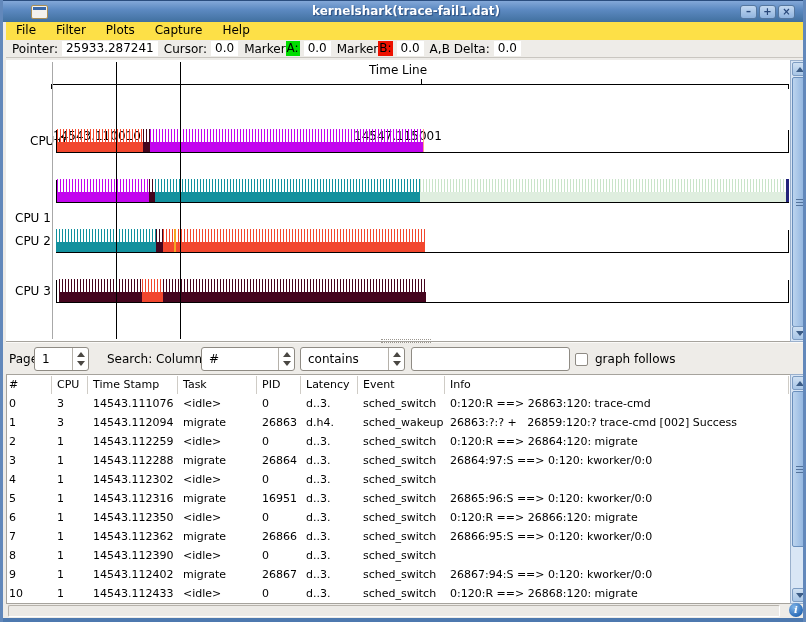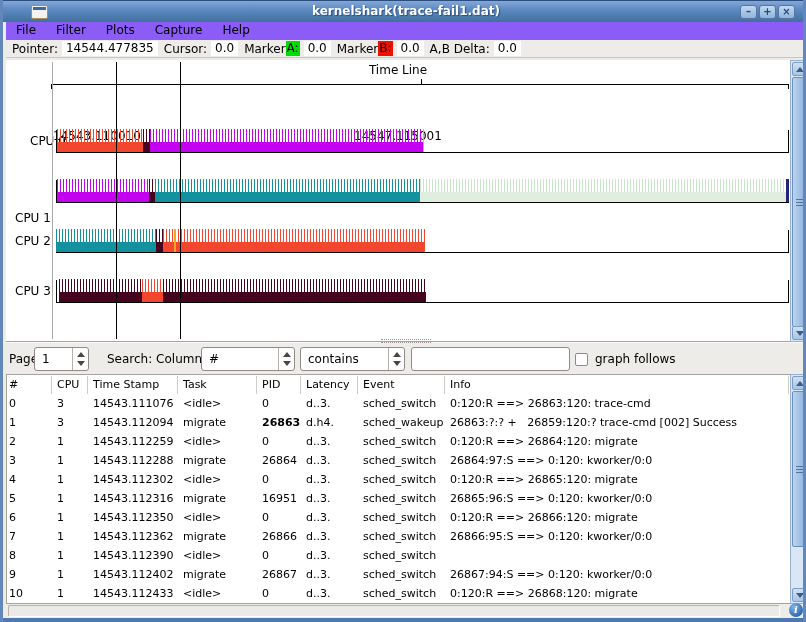--- a/index.html
+++ b/index.html
@@ -18,21 +18,21 @@
   .win-icon{left:28px;top:4px;width:17px;height:14px;background:#f4f2ee;
     border:1px solid #a98f56;border-radius:2px;}
   .win-icon .bar{position:absolute;left:1px;top:1px;right:1px;height:3px;background:#3a68a8;}
   .title-text{left:0;top:3px;width:806px;text-align:center;color:#fff;font-weight:bold;
     text-shadow:1px 1px 1px #2a4d7e;}
   .win-btn{top:4px;width:17px;height:14px;border-radius:3px;
     background:linear-gradient(180deg,#c2d8f0,#8fb3de);
     border:1px solid #55779f;color:#27477a;font-weight:bold;font-size:10px;
     line-height:12px;text-align:center;}
   
-  .menubar{left:3px;top:22px;width:800px;height:18px;background:#8b5cf6;}
+  .menubar{left:3px;top:22px;width:800px;height:18px;background:#fde047;}
   .menu-item{display:inline-block;margin-right:14px;padding:1px 3px;}
   .menu-item:first-child{margin-left:7px;}
   .infobar{left:3px;top:40px;width:800px;height:18px;background:#eeece8;
     border-bottom:1px solid #c9c6c0;display:flex;align-items:center;}
   .infobar .lbl{margin-left:6px;}
   .valbox{background:#fff;padding:0 4px;margin-left:4px;min-width:24px;height:15px;line-height:15px;}
   .badge{padding:0 1px;font-weight:normal;height:15px;line-height:15px;}
   
   .graph-pane{left:3px;top:60px;width:784px;height:282px;background:#fff;
     border-bottom:1px solid #a6a39d;}
@@ -103,21 +103,21 @@
     <div class="abs title-text">kernelshark(trace-fail1.dat)</div>
     <div class="abs win-btn" style="left:737px;">–</div>
     <div class="abs win-btn" style="left:756px;">+</div>
     <div class="abs win-btn" style="left:775px;">×</div>
   </div>
 
   <div class="abs menubar"><span class="menu-item">File</span><span class="menu-item">Filter</span><span class="menu-item">Plots</span><span class="menu-item">Capture</span><span class="menu-item">Help</span></div>
 
   <div class="abs infobar">
     <span class="lbl">Pointer:</span>
-    <span class="valbox">14544.477835</span>
+    <span class="valbox">25933.287241</span>
     <span class="lbl">Cursor:</span>
     <span class="valbox">0.0</span>
     <span class="lbl">Marker</span>
     <span class="badge" id="badge-a" style="background: rgb(0, 221, 0);">A:</span>
     <span class="valbox">0.0</span>
     <span class="lbl">Marker</span>
     <span class="badge" id="badge-b" style="background: rgb(238, 17, 0);">B:</span>
     <span class="valbox">0.0</span>
     <span class="lbl">A,B Delta:</span>
     <span class="valbox">0.0</span>
@@ -273,21 +273,21 @@
         <div class="td" style="width: 44px;">0</div>
         <div class="td" style="width: 57px;">d..3.</div>
         <div class="td" style="width: 87px;">sched_switch</div>
         <div class="td" style="width: 344px;">0:120:R ==&gt; 26863:120: trace-cmd</div>
       </div>
       <div class="tr">
         <div class="td" style="width: 45px; padding-left: 2px;">1</div>
         <div class="td" style="width: 36px;">3</div>
         <div class="td" style="width: 90px;">14543.112094</div>
         <div class="td" style="width: 79px;">migrate</div>
-        <div class="td" style="width: 44px; font-weight: bold;">26863</div>
+        <div class="td" style="width: 44px;">26863</div>
         <div class="td" style="width: 57px;">d.h4.</div>
         <div class="td" style="width: 87px;">sched_wakeup</div>
         <div class="td" style="width: 344px;">26863:?:? +   26859:120:? trace-cmd [002] Success</div>
       </div>
       <div class="tr">
         <div class="td" style="width: 45px; padding-left: 2px;">2</div>
         <div class="td" style="width: 36px;">1</div>
         <div class="td" style="width: 90px;">14543.112259</div>
         <div class="td" style="width: 79px;">&lt;idle&gt;</div>
         <div class="td" style="width: 44px;">0</div>
@@ -306,21 +306,20 @@
         <div class="td" style="width: 344px;">26864:97:S ==&gt; 0:120: kworker/0:0</div>
       </div>
       <div class="tr">
         <div class="td" style="width: 45px; padding-left: 2px;">4</div>
         <div class="td" style="width: 36px;">1</div>
         <div class="td" style="width: 90px;">14543.112302</div>
         <div class="td" style="width: 79px;">&lt;idle&gt;</div>
         <div class="td" style="width: 44px;">0</div>
         <div class="td" style="width: 57px;">d..3.</div>
         <div class="td" style="width: 87px;">sched_switch</div>
-        <div class="td" style="width: 344px;">0:120:R ==&gt; 26865:120: migrate</div>
       </div>
       <div class="tr">
         <div class="td" style="width: 45px; padding-left: 2px;">5</div>
         <div class="td" style="width: 36px;">1</div>
         <div class="td" style="width: 90px;">14543.112316</div>
         <div class="td" style="width: 79px;">migrate</div>
         <div class="td" style="width: 44px;">16951</div>
         <div class="td" style="width: 57px;">d..3.</div>
         <div class="td" style="width: 87px;">sched_switch</div>
         <div class="td" style="width: 344px;">26865:96:S ==&gt; 0:120: kworker/0:0</div>

